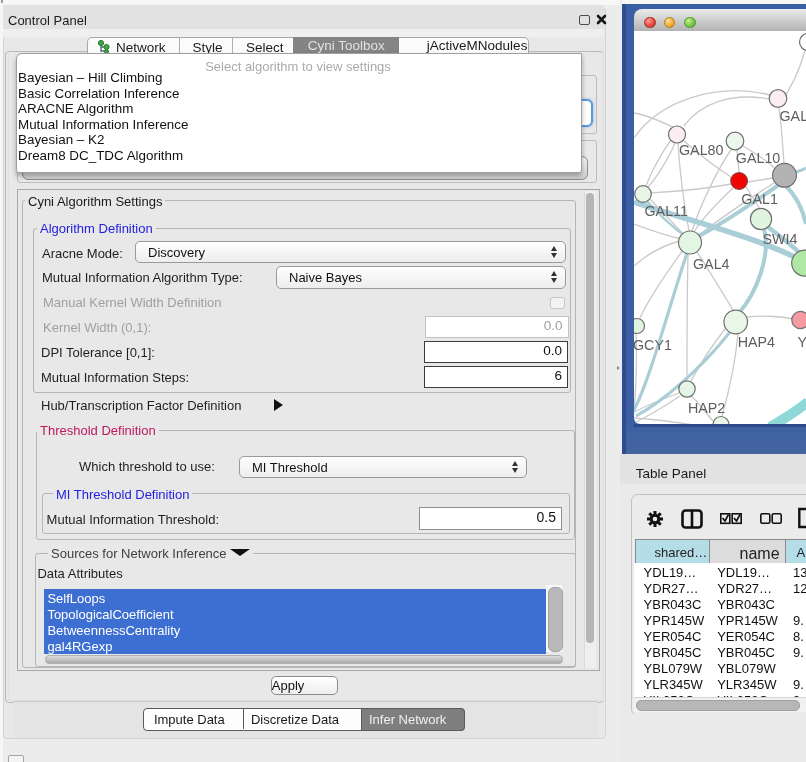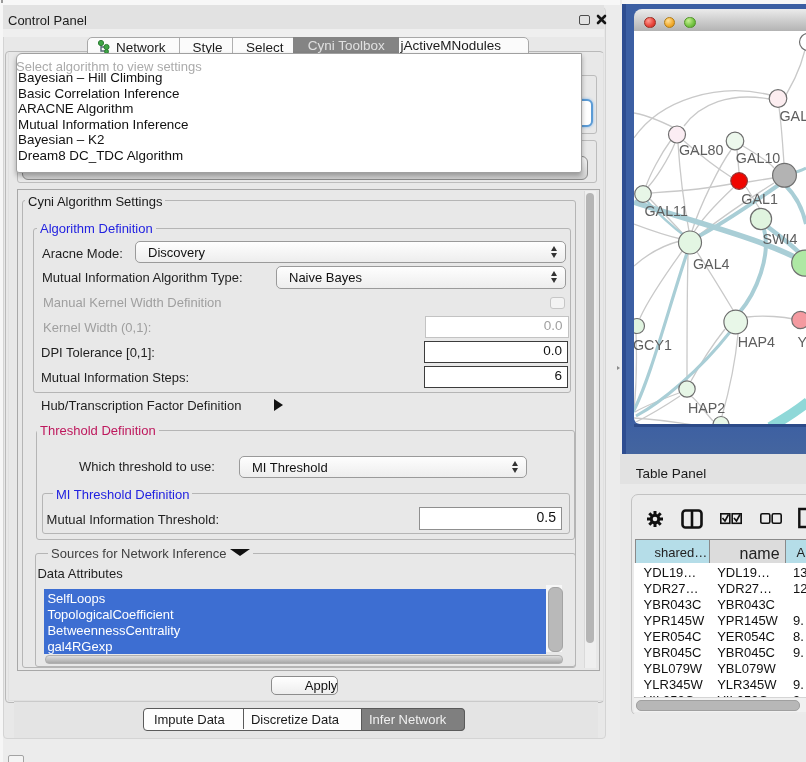--- a/index.html
+++ b/index.html
@@ -39,29 +39,29 @@
       <circle cx="4" cy="5" r="2.6" fill="#3fa546" stroke="#2c7d33"></circle>
       <circle cx="9.5" cy="9" r="2.6" fill="#3fa546" stroke="#2c7d33"></circle>
       <circle cx="9.5" cy="13.5" r="2" fill="#3fa546" stroke="#2c7d33"></circle>
     </svg>
 <div class="abs" style="left:116px;top:39.5px;font-size:13.5px;color:#1b1b1b">Network</div>
 <div class="abs" style="left:178.8px;top:38px;width:1px;height:15px;background:#b0b0b0"></div>
 <div class="abs" style="left:192.5px;top:39.5px;font-size:13.5px;color:#1b1b1b">Style</div>
 <div class="abs" style="left:231.9px;top:38px;width:1px;height:15px;background:#b0b0b0"></div>
 <div class="abs" style="left:246px;top:39.5px;font-size:13.5px;color:#1b1b1b">Select</div>
 <div class="abs" style="left:293px;top:37.3px;width:106.4px;height:16.8px;background:#848484;color:#e0e0e0;font-size:13.5px;text-align:center;line-height:17px">Cyni Toolbox</div>
-<div class="abs" style="left:400.4px;top:38.3px;width:127px;height:15px;font-size:13.5px;color:#1b1b1b;text-align:left;line-height:15px">jActiveMNodules</div>
+<div class="abs" style="left:400.4px;top:38.3px;width:127px;height:15px;font-size:13.5px;color:#1b1b1b;text-align:right;line-height:15px">jActiveMNodules</div>
 
 <div class="abs" style="left:16.5px;top:75px;width:578.5px;height:57px;border:1px solid #bcbcbc;border-radius:3px"></div>
 <div class="abs" style="left:560px;top:99px;width:29px;height:24px;border:2.5px solid #5b9bd5;border-radius:6px;background:#fff;box-shadow:0 0 3px #7fb3e6"></div>
 <div class="abs" style="left:16.5px;top:140px;width:578.5px;height:41px;border:1px solid #bcbcbc;border-radius:3px"></div>
 <div class="abs" style="left:22px;top:155.5px;width:564px;height:22px;border:1px solid #8b8b8b;border-radius:6px;background:linear-gradient(#f6f6f6,#cfcfcf)"></div>
 
 <div class="abs" style="left:16px;top:53px;width:564px;height:117.5px;background:#fff;border:1px solid #a0a0a0;border-radius:6px 0 3px 3px;box-shadow:0 3px 5px rgba(0,0,0,0.3)"></div>
-<div class="abs" style="left:16px;top:58.5px;width:564px;text-align:left;font-size:13px;color:#ababab">Select algorithm to view settings</div>
+<div class="abs" style="left:16px;top:58.5px;width:564px;text-align:center;font-size:13px;color:#ababab">Select algorithm to view settings</div>
 <div class="abs" style="left:18px;top:70px;font-size:13.4px;color:#111;line-height:15.6px">Bayesian – Hill Climbing<br>Basic Correlation Inference<br><span class="b">ARACNE Algorithm</span><br>Mutual Information Inference<br>Bayesian – K2<br>Dream8 DC_TDC Algorithm</div>
 
 <div class="abs" style="left:16.5px;top:189px;width:581px;height:480px;border:1px solid #a8a8a8;background:#e8e8e8"></div>
 <div class="abs" style="left:584px;top:190.5px;width:11px;height:477px;background:#efefef;border-left:1px solid #dadada"></div>
 <div class="abs" style="left:585.5px;top:193px;width:8px;height:450px;background:#b5b5b5;border-radius:5px"></div>
 
 <div class="grp" style="left:21.6px;top:200px;width:552px;height:466px"></div>
 <div class="gt" style="left:25px;top:193.5px;color:#1a1a1a">Cyni Algorithm Settings</div>
 
 <div class="grp" style="left:33px;top:227.5px;width:536px;height:163px"></div>
@@ -102,21 +102,21 @@
 
 <div class="grp" style="left:34.5px;top:552.6px;width:539px;height:112px"></div>
 <div class="gt" style="left:48px;top:546px;color:#404040">Sources for Network Inference <span style="display:inline-block;width:0;height:0;border-top:7.5px solid #111;border-left:10px solid transparent;border-right:10px solid transparent;vertical-align:2px"></span></div>
 <div class="lbl" style="left:37.4px;top:565.5px">Data Attributes</div>
 <div class="abs" style="left:546px;top:585px;width:15.5px;height:67px;background:#f7f7f7"></div>
 <div class="abs" style="left:44.2px;top:589.4px;width:501.8px;height:65px;background:#3d6ed2"></div>
 <div class="abs" style="left:47.4px;top:590.6px;font-size:13px;color:#fff;line-height:16.25px">SelfLoops<br>TopologicalCoefficient<br>BetweennessCentrality<br>gal4RGexp</div>
 <div class="abs" style="left:548.2px;top:587px;width:12.5px;height:63px;background:#b9b9b9;border:1px solid #a3a3a3;border-radius:6px"></div>
 <div class="abs" style="left:44.5px;top:654.8px;width:516px;height:7.5px;border-radius:4px;background:linear-gradient(#dedede,#a8a8a8);border:1px solid #b0b0b0"></div>
 
-<div class="abs" style="left:270.8px;top:675.7px;width:65.5px;height:17px;border:1px solid #8c8c8c;border-radius:5px;background:linear-gradient(#ffffff,#ededed);font-size:13px;color:#111;text-align:right;line-height:18px">Apply</div>
+<div class="abs" style="left:270.8px;top:675.7px;width:65.5px;height:17px;border:1px solid #8c8c8c;border-radius:5px;background:linear-gradient(#ffffff,#ededed);font-size:13px;color:#111;text-align:left;line-height:18px">Apply</div>
 
 <div class="abs" style="left:13.6px;top:701px;width:584px;height:36px;background:#e4e4e4;border-top:1px solid #cacaca"></div>
 <div class="abs" style="left:143.4px;top:707.6px;width:319.3px;height:21px;border:1px solid #5a5a5a;border-radius:4px;background:#fdfdfd"></div>
 <div class="abs" style="left:242.5px;top:707.6px;width:1px;height:21px;background:#5a5a5a"></div>
 <div class="abs" style="left:361.4px;top:707.6px;width:101.3px;height:21px;background:#7f7f7f;border:1px solid #5a5a5a;border-radius:0 4px 4px 0"></div>
 <div class="abs b" style="left:153.9px;top:711.5px;font-size:13px;color:#191919">Impute Data</div>
 <div class="abs b" style="left:250.9px;top:711.5px;font-size:13px;color:#191919">Discretize Data</div>
 <div class="abs b" style="left:369px;top:711.5px;font-size:13px;color:#f0f0f0">Infer Network</div>
 
 <div class="abs" style="left:7.7px;top:755px;width:14px;height:10px;border:1px solid #a3a3a3;border-radius:2px;background:#f4f4f4"></div>

